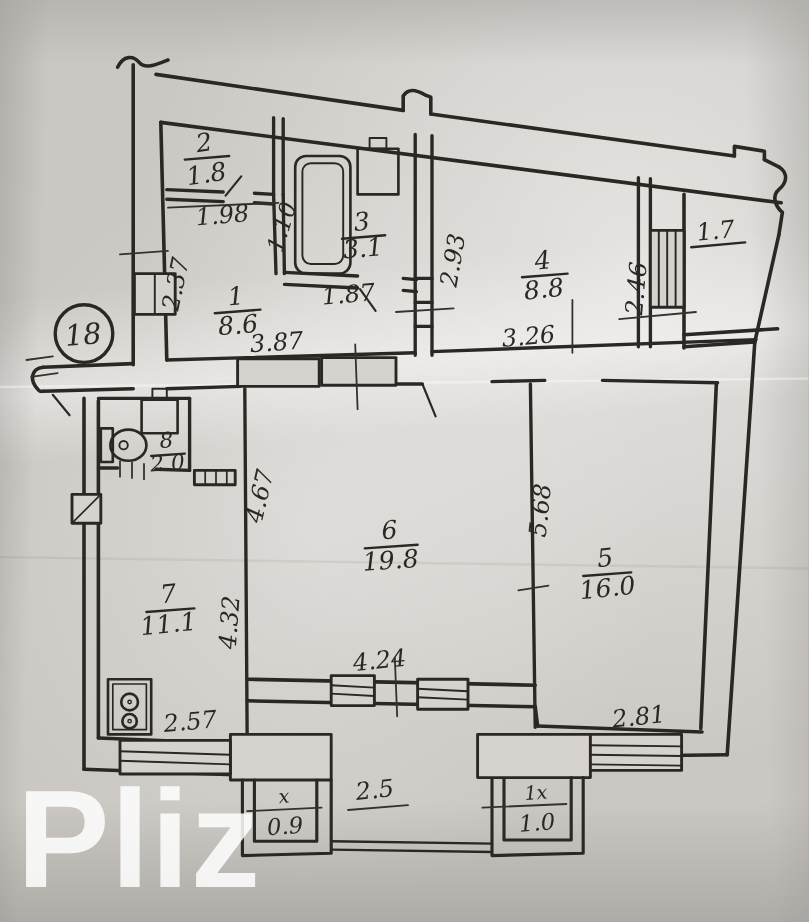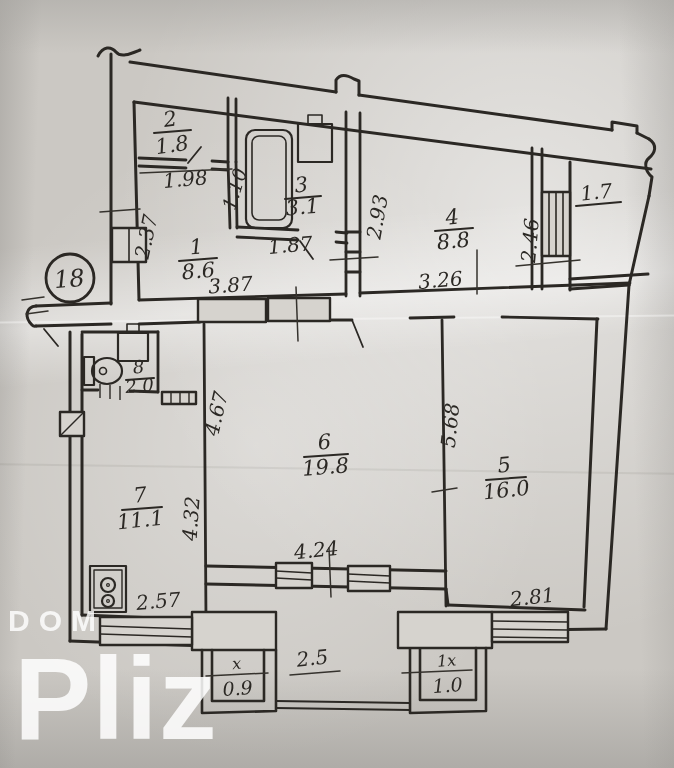--- a/index.html
+++ b/index.html
@@ -236,16 +236,15 @@
       <text x="533" y="604" font-size="20" transform="rotate(-6 533 604)">2.81</text>
 
       <text x="313" y="665" font-size="20" transform="rotate(-6 313 665)">2.5</text>
       <text x="237" y="669" font-size="16" transform="rotate(-4 237 669)">x</text>
       <text x="238" y="695" font-size="19" transform="rotate(-4 238 695)">0.9</text>
       <text x="447" y="666" font-size="16" transform="rotate(-4 447 666)">1x</text>
       <text x="448" y="692" font-size="19" transform="rotate(-4 448 692)">1.0</text>
     </g>
   </svg>
 
-  <div class="wm wm-dom">DOM</div>
   <div class="wm wm-pliz">Pliz</div>
 
 </div>
 
 </body></html>

